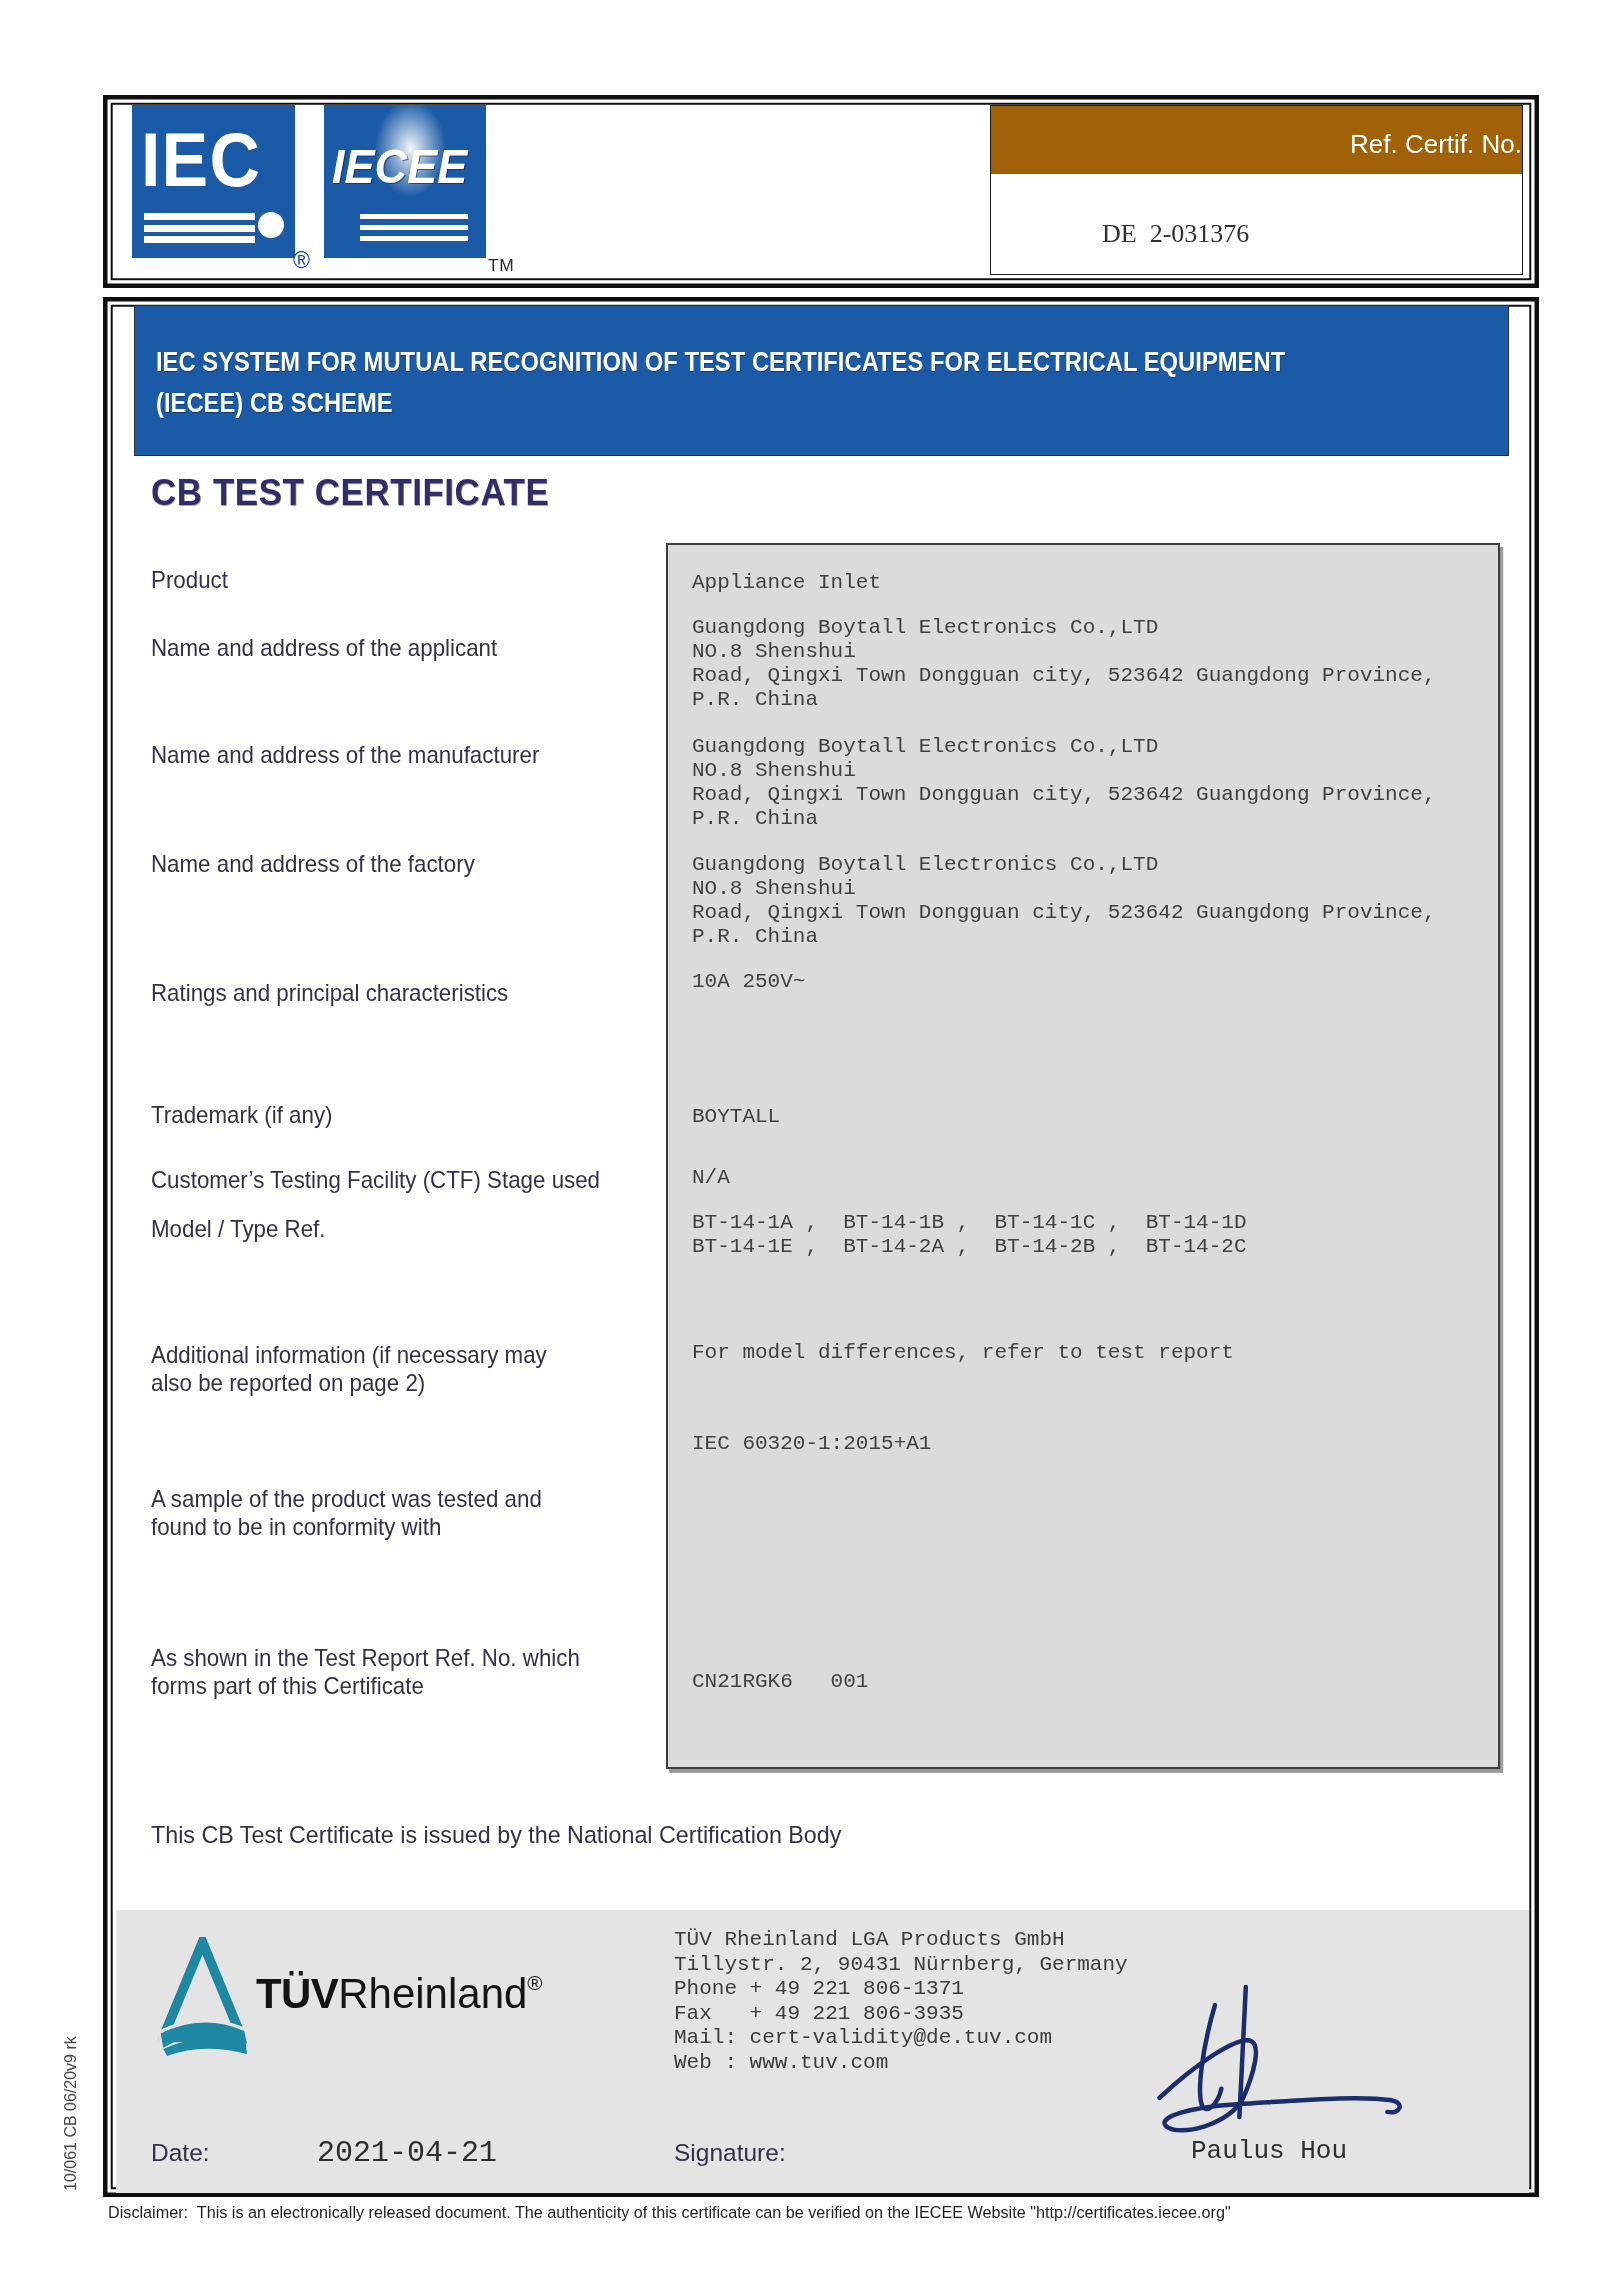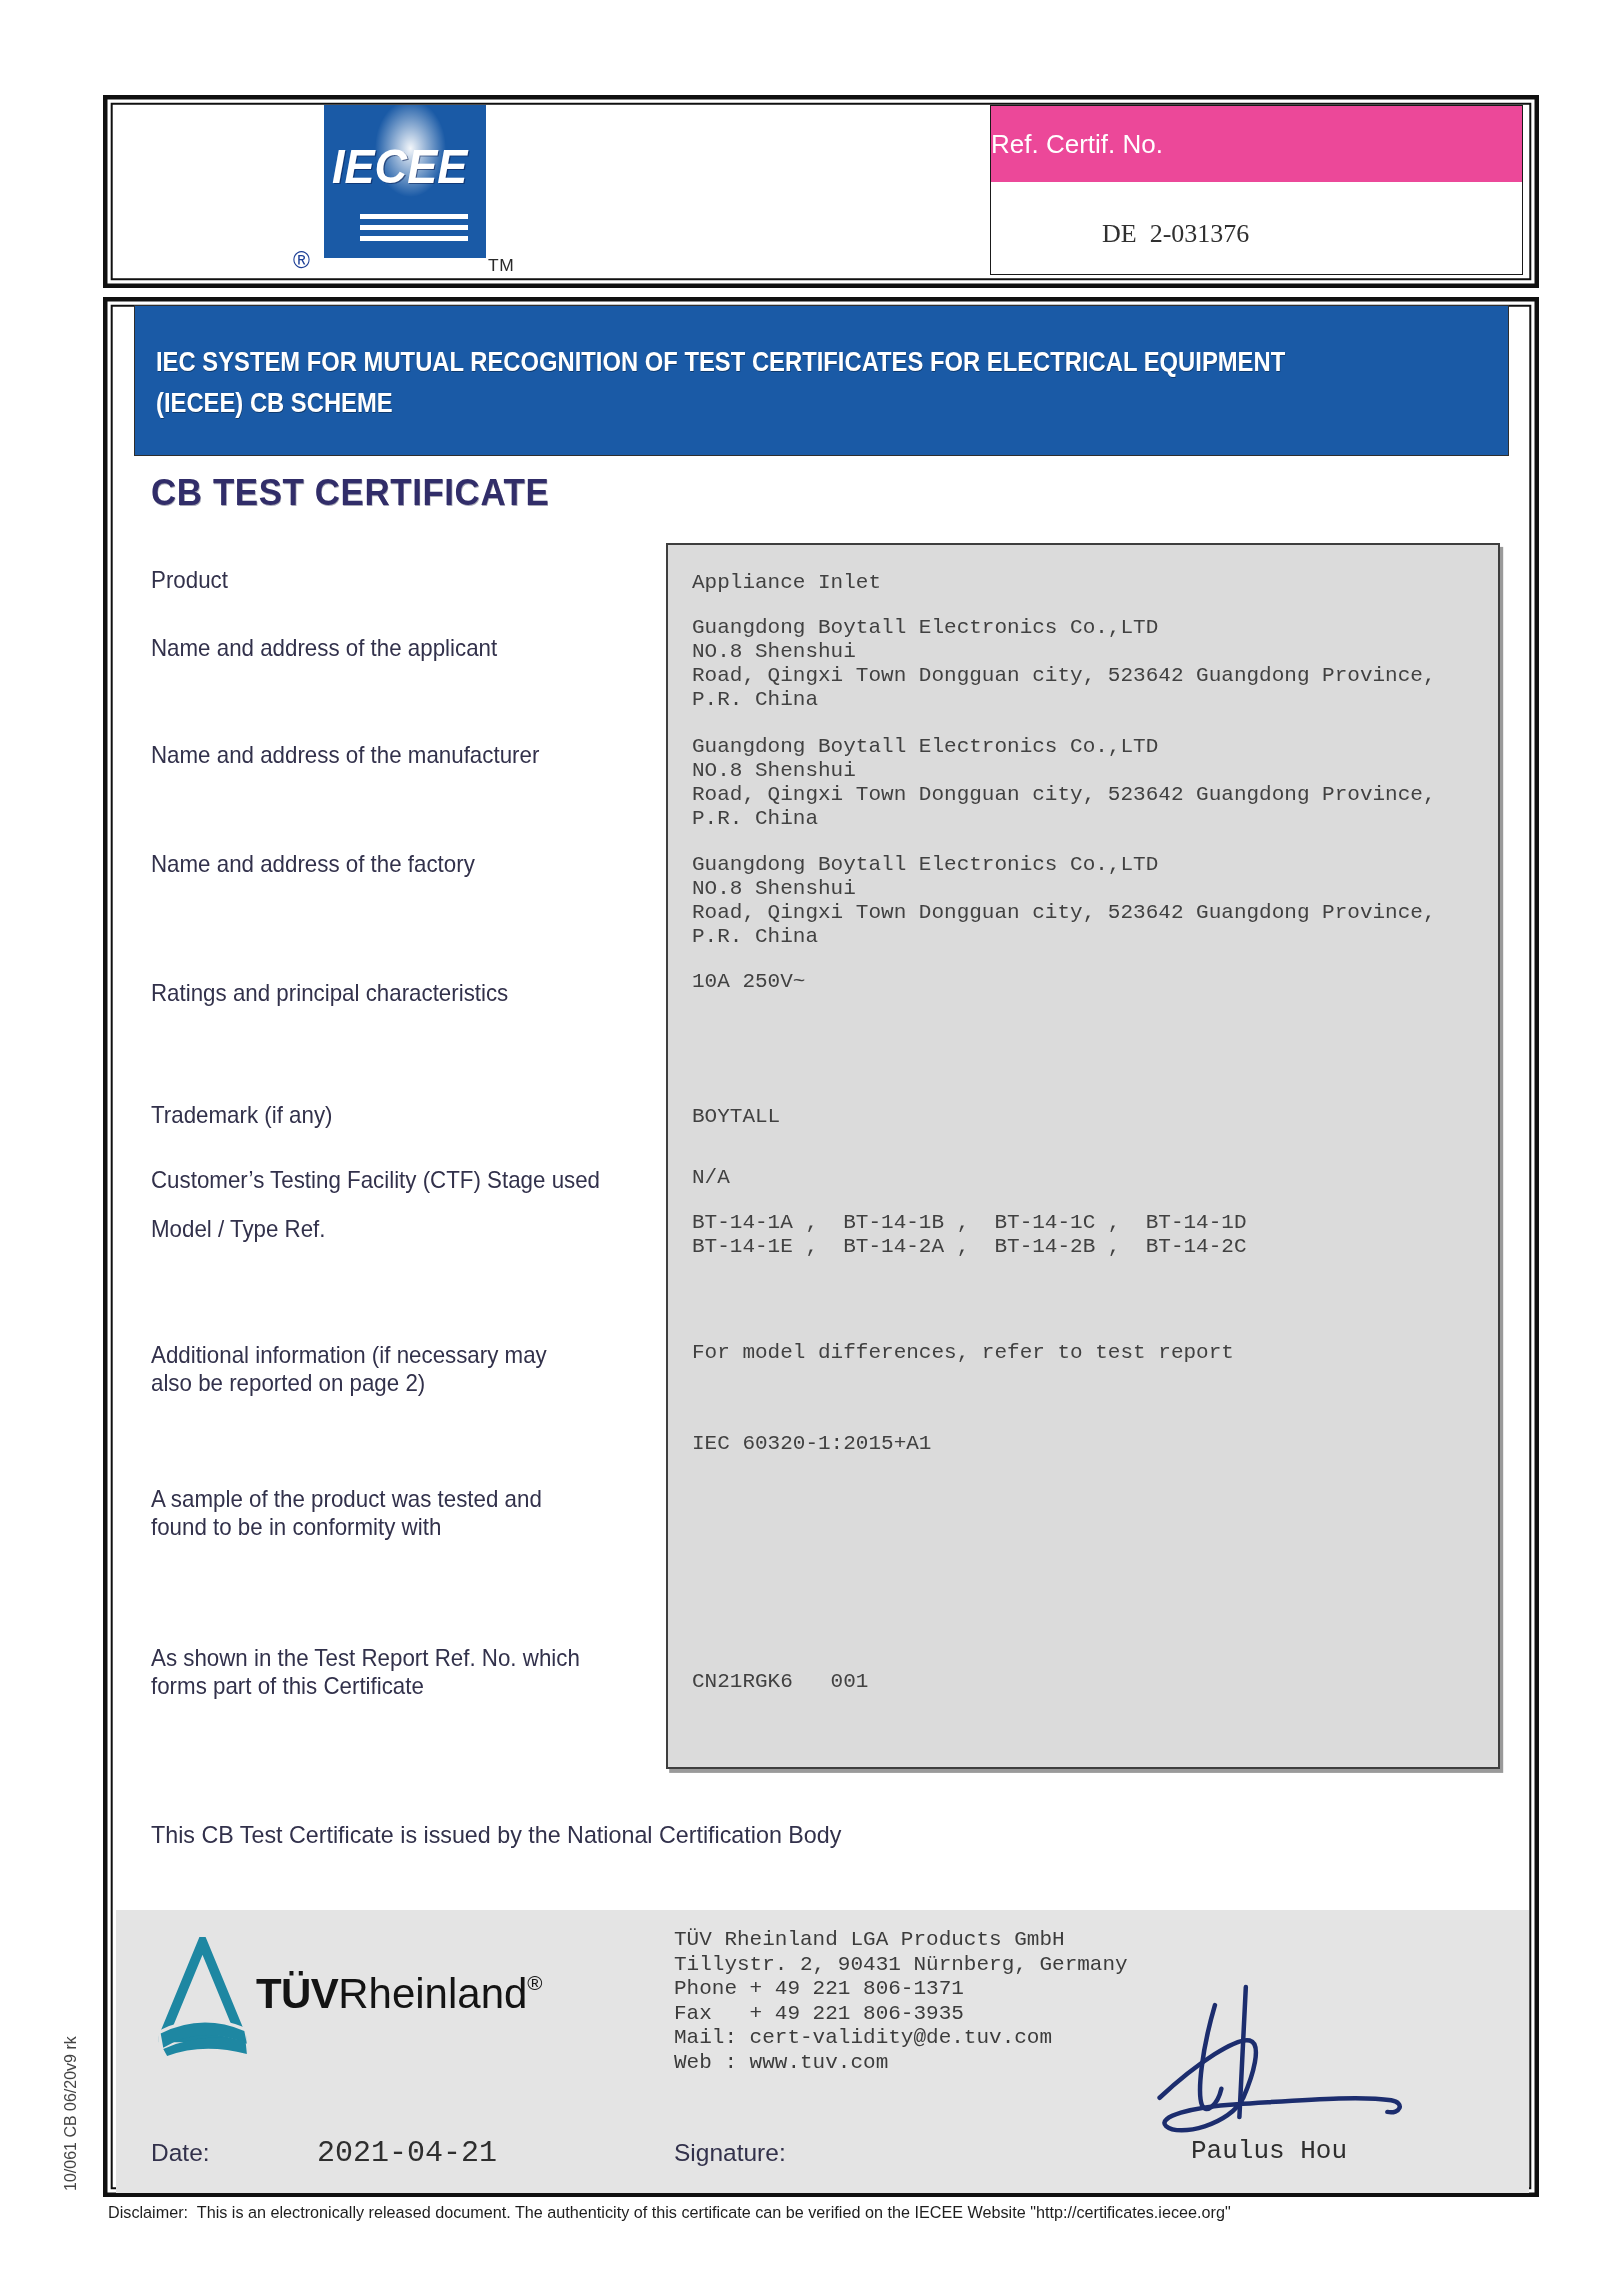--- a/index.html
+++ b/index.html
@@ -24,22 +24,22 @@
               background:radial-gradient(closest-side,rgba(255,255,255,.95),rgba(255,255,255,0));}
   .iecee-text{position:absolute;left:7.7px;top:33px;font-size:49px;font-weight:700;font-style:italic;
               color:#ffffff;text-shadow:1.3px 1.3px 0 rgba(10,30,80,.55);transform:scaleX(.92);transform-origin:0 0;}
   .iecee-bars span{position:absolute;left:36px;height:5.8px;width:108px;background:#ffffff;display:block;}
   .reg-mark{position:absolute;left:190px;top:152px;font-size:23px;color:#1d3f96;}
   .tm-mark{position:absolute;left:385px;top:160px;font-size:17.4px;color:#2a2a2a;letter-spacing:0.6px;}
 
   
   .refbox{position:absolute;left:887px;top:9.7px;width:533px;height:170px;border:1.9px solid #1a1a1a;
           box-sizing:border-box;background:#ffffff;}
-  .refhead{position:absolute;left:0;top:0;width:100%;height:76px;background:#ec4899;color:#ffffff;
-           font-size:26px;line-height:76px;text-align:left;}
+  .refhead{position:absolute;left:0;top:0;width:100%;height:68px;background:#a16207;color:#ffffff;
+           font-size:26px;line-height:76px;text-align:right;}
   .refval{position:absolute;left:111px;top:113px;font-family:Liberation Serif, serif;
           font-size:26px;color:#303030;white-space:pre;}
 
   
   .banner{position:absolute;left:31px;top:7.7px;width:1375px;height:151px;background:#1a5aa6;
           border:1.3px solid #2e2e2e;box-sizing:border-box;}
   .bline{position:absolute;left:20.6px;color:#ffffff;font-size:28px;font-weight:700;white-space:nowrap;
          transform:scaleX(.85);transform-origin:0 0;text-shadow:0.6px 1.3px 0 rgba(0,0,0,.35);}
   .bline1{top:40px;} .bline2{top:81px;}
 
@@ -79,20 +79,29 @@
   .disclaimer{position:absolute;left:108px;top:2203px;font-size:16.7px;color:#1e1e1e;white-space:pre;
               transform:scaleX(.97);transform-origin:0 0;}
 </style>
 </head>
 <body>
 
 <div class="page">
 
   <div class="frame hbox">
 
+    <div class="logo-square iec-logo">
+      <div class="iec-text">IEC</div>
+      <div class="iec-bars">
+        <span style="top:108px;"></span>
+          <span style="top:120px;"></span>
+          <span style="top:131px;"></span>
+      </div>
+      <div class="iec-dot"></div>
+    </div>
     <div class="reg-mark">®</div>
 
     <div class="logo-square iecee-logo">
       <div class="iecee-glow"></div>
       <div class="iecee-text">IECEE</div>
       <div class="iecee-bars">
         <span style="top:109px;"></span>
           <span style="top:120px;"></span>
           <span style="top:131px;"></span>
       </div>

